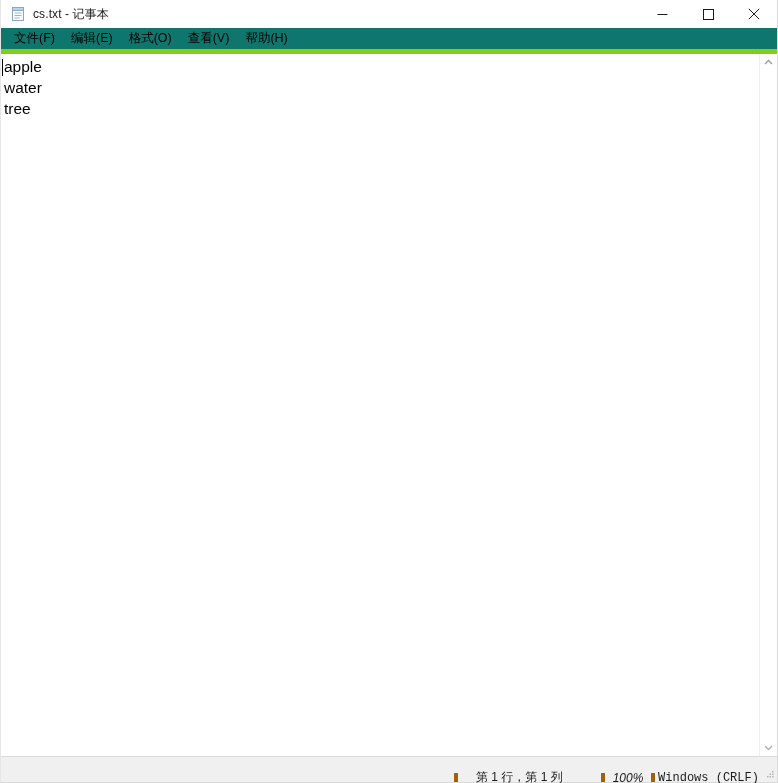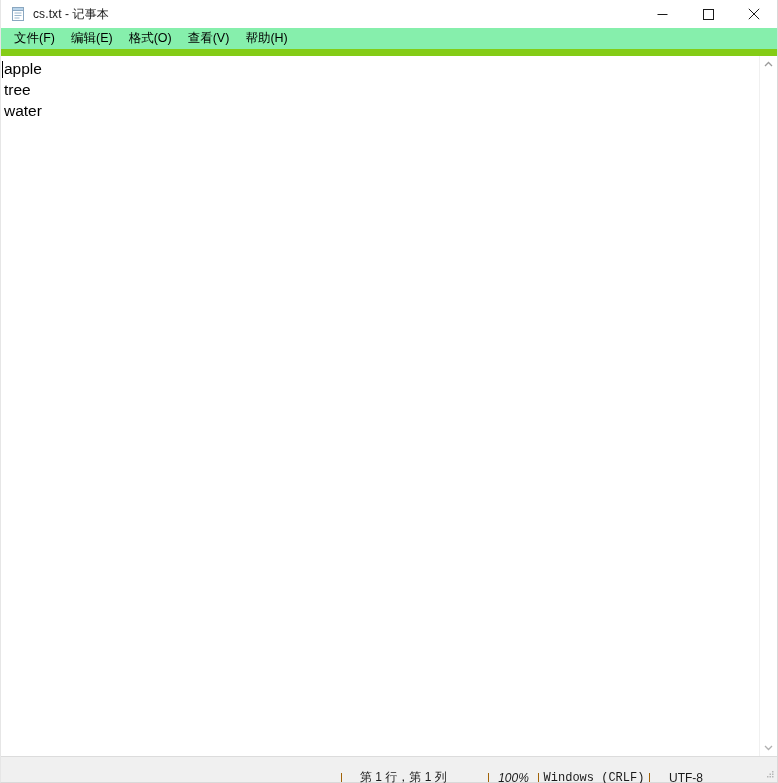--- a/index.html
+++ b/index.html
@@ -68,25 +68,25 @@
     display: flex;
     align-items: center;
     justify-content: center;
     cursor: default;
   }
 
   
   .menubar {
     height: 21px;
     flex: 0 0 21px;
-    background: #86efac;
+    background: #0f766e;
     display: flex;
     align-items: center;
     padding-left: 5px;
-    border-bottom: 7px solid #84cc16;
+    border-bottom: 5px solid #84cc16;
   }
   .menu-item {
     font-size: 12.5px;
     color: #000000;
     padding: 1px 8px 2px 8px;
     white-space: nowrap;
     cursor: default;
   }
 
   
@@ -155,21 +155,21 @@
     align-items: stretch;
     justify-content: flex-end;
     font-size: 12px;
     color: #1a1a1a;
     position: relative;
   }
   .sb-cell {
     display: flex;
     align-items: center;
     justify-content: center;
-    border-left: 1px solid #a16207;
+    border-left: 4px solid #a16207;
     white-space: nowrap;
     padding: 0 8px;
     box-sizing: border-box;
     margin-top: 16px;
   }
   .sb-cell.pos   { width: 147px; justify-content: flex-start; padding-left: 18px; }
   .sb-cell.zoom  { width: 50px; font-style: italic; }
   .sb-cell.eol   { width: 111px; font-family: Liberation Mono, monospace; }
   .sb-cell.enc   { width: 113px; justify-content: flex-start; padding-left: 19px; }
   .sb-grip {
@@ -225,22 +225,22 @@
     <div class="menu-item">编辑(E)</div>
     <div class="menu-item">格式(O)</div>
     <div class="menu-item">查看(V)</div>
     <div class="menu-item">帮助(H)</div>
   </div>
 
   <div class="editor-wrap">
     <div class="textarea">
       <span class="caret"></span>
       <div class="doc-line">apple</div>
+      <div class="doc-line">water</div>
       <div class="doc-line">tree</div>
-      <div class="doc-line">water</div>
     </div>
 
     <div class="scrollbar">
       <div class="sb-arrow">
         <svg width="9" height="7" viewBox="0 0 9 7" xmlns="http://www.w3.org/2000/svg">
           <polyline points="1,5 4.5,1.5 8,5" fill="none" stroke="#9b9b9b" stroke-width="1.3"></polyline>
         </svg>
       </div>
       <div class="sb-track"></div>
       <div class="sb-arrow">
@@ -248,21 +248,20 @@
           <polyline points="1,2 4.5,5.5 8,2" fill="none" stroke="#b0b0b0" stroke-width="1.3"></polyline>
         </svg>
       </div>
     </div>
   </div>
 
   <div class="statusbar">
     <div class="sb-cell pos">第 1 行，第 1 列</div>
     <div class="sb-cell zoom">100%</div>
     <div class="sb-cell eol">Windows (CRLF)</div>
-    <div class="sb-cell enc">UTF-8</div>
     <div class="sb-grip">
       <svg width="11" height="11" viewBox="0 0 11 11" xmlns="http://www.w3.org/2000/svg">
         <rect x="8" y="2" width="1.5" height="1.5" fill="#b5b5b5"></rect>
         <rect x="5.5" y="4.5" width="1.5" height="1.5" fill="#b5b5b5"></rect>
         <rect x="8" y="4.5" width="1.5" height="1.5" fill="#b5b5b5"></rect>
         <rect x="3" y="7" width="1.5" height="1.5" fill="#b5b5b5"></rect>
         <rect x="5.5" y="7" width="1.5" height="1.5" fill="#b5b5b5"></rect>
         <rect x="8" y="7" width="1.5" height="1.5" fill="#b5b5b5"></rect>
       </svg>
     </div>

